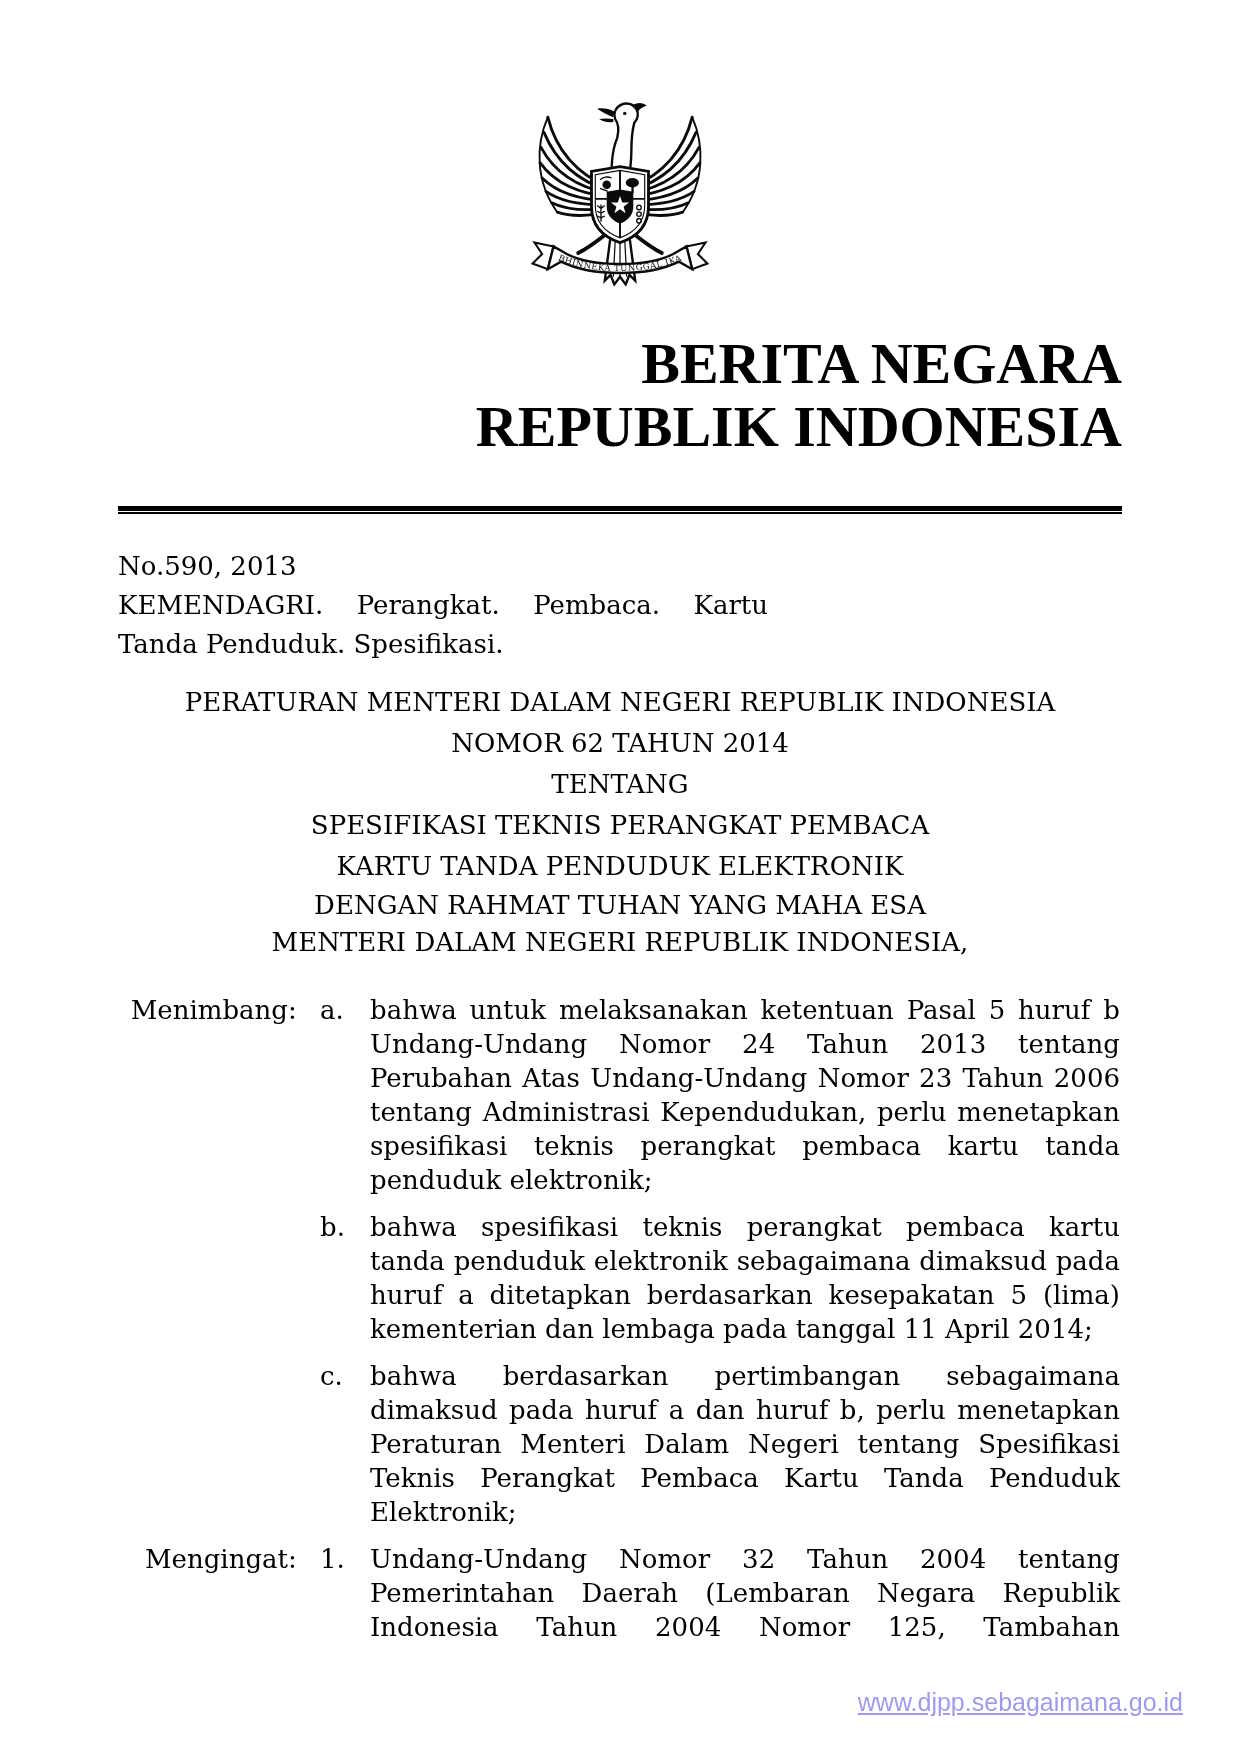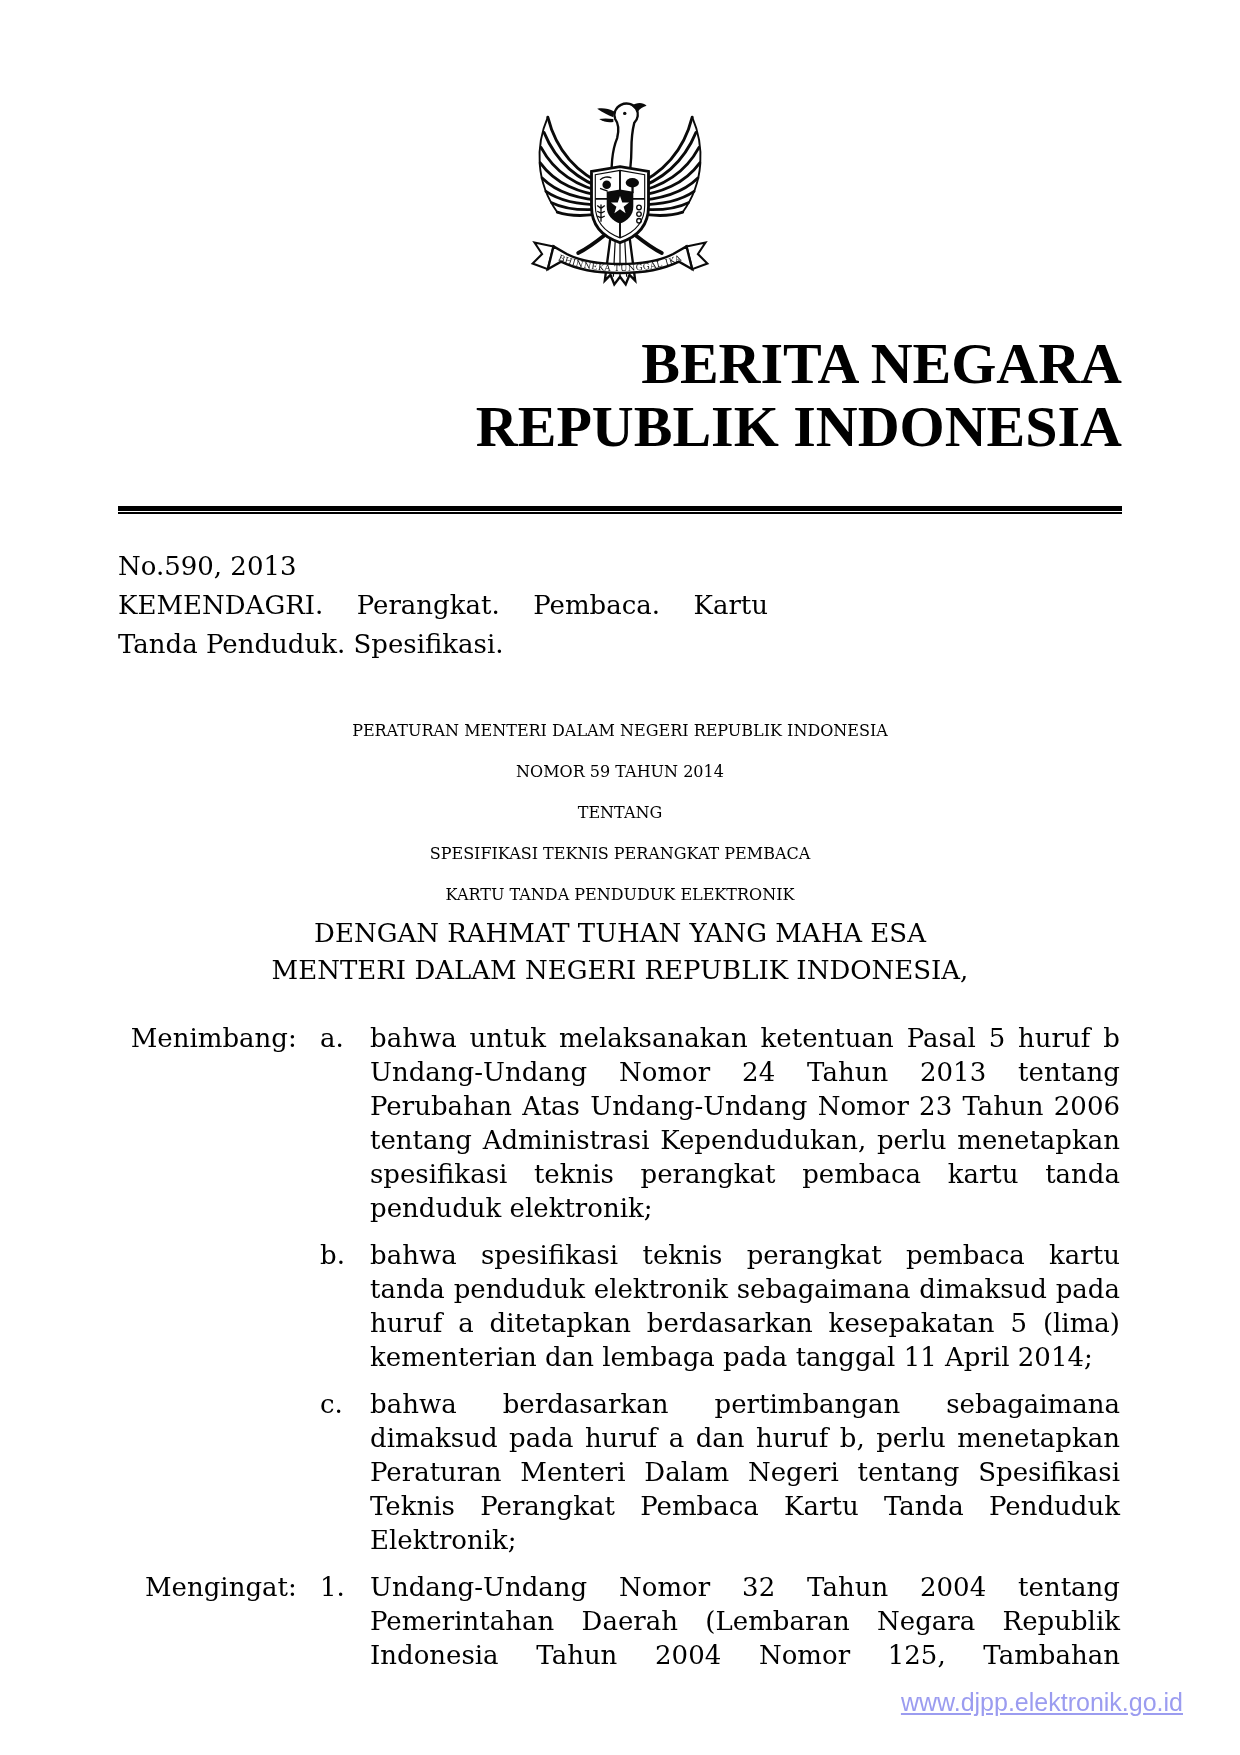--- a/index.html
+++ b/index.html
@@ -20,21 +20,21 @@
     font-size:58px; line-height:63px; letter-spacing:0; }
 
   .rule { margin-top:48px; }
   .rule-thick { height:5px; background:#000; }
   .rule-thin  { height:2px; background:#000; margin-top:1px; }
 
   .gazette-row { display:flex; margin-top:33px; font-size:26px; line-height:39px;flex-direction:column; }
   .gazette-no { width:305px; }
   .gazette-subject { width:650px; text-align:justify; }
 
-  .title-block { margin-top:46px; text-align:center; font-size:16px; line-height:41px; }
+  .title-block { margin-top:18px; text-align:center; font-size:26px; line-height:41px; }
   .invocation  {  text-align:center; font-size:26px; line-height:37px; }
 
   .clauses { margin-top:32px; font-size:26px; line-height:34px; }
   .clause-row { display:flex; align-items:flex-start; }
   .clause-row + .clause-row { margin-top:13px; }
   .c-label  { width:170px;text-align:right; }
   .c-colon  { width:32px; }
   .c-marker { width:50px; }
   .c-text   { width:750px; text-align:justify; }
   .c-text.runs-on { text-align-last:justify; }
@@ -116,21 +116,21 @@
       <div class="rule-thin"></div>
     </div>
 
     <div class="gazette-row">
       <div class="gazette-no">No.590, 2013</div>
       <div class="gazette-subject">KEMENDAGRI. Perangkat. Pembaca. Kartu Tanda Penduduk. Spesifikasi.</div>
     </div>
 
     <div class="title-block">
       <div>PERATURAN MENTERI DALAM NEGERI REPUBLIK INDONESIA</div>
-      <div>NOMOR 59 TAHUN 2014</div>
+      <div>NOMOR 62 TAHUN 2014</div>
       <div>TENTANG</div>
       <div>SPESIFIKASI TEKNIS PERANGKAT PEMBACA</div>
       <div>KARTU TANDA PENDUDUK ELEKTRONIK</div>
     </div>
 
     <div class="invocation">
       <div>DENGAN RAHMAT TUHAN YANG MAHA ESA</div>
       <div>MENTERI DALAM NEGERI REPUBLIK INDONESIA,</div>
     </div>
 
@@ -157,15 +157,15 @@
       <div class="clause-row">
         <div class="c-label">Mengingat</div>
         <div class="c-colon">:</div>
         <div class="c-marker">1.</div>
         <div class="c-text runs-on">Undang-Undang Nomor 32 Tahun 2004 tentang Pemerintahan Daerah (Lembaran Negara Republik Indonesia Tahun 2004 Nomor 125, Tambahan</div>
       </div>
     </div>
 
   </div>
 
-  <div class="footer-link">www.djpp.elektronik.go.id</div>
+  <div class="footer-link">www.djpp.sebagaimana.go.id</div>
 
 </div>
 
 </body></html>

